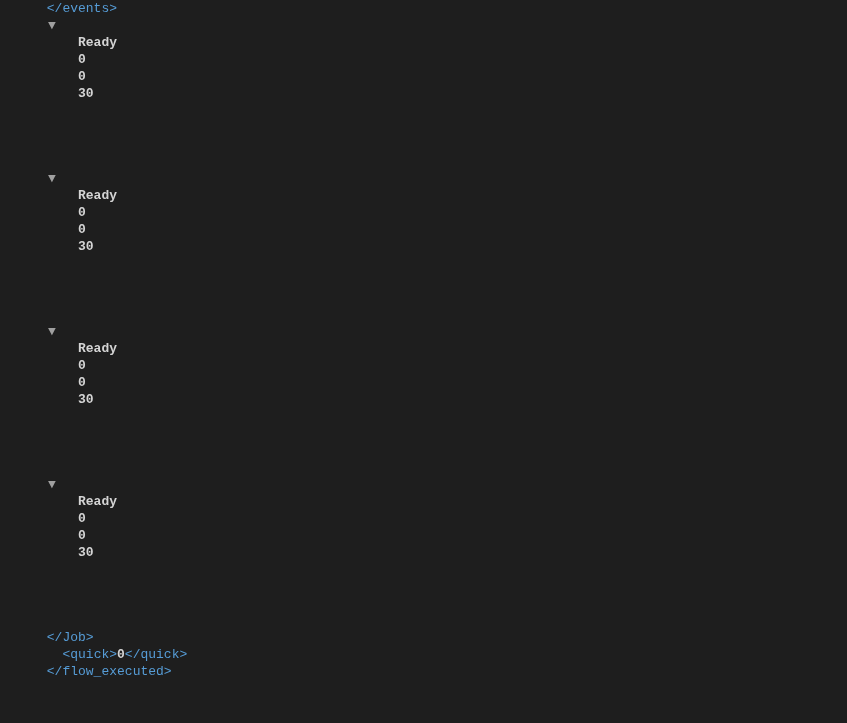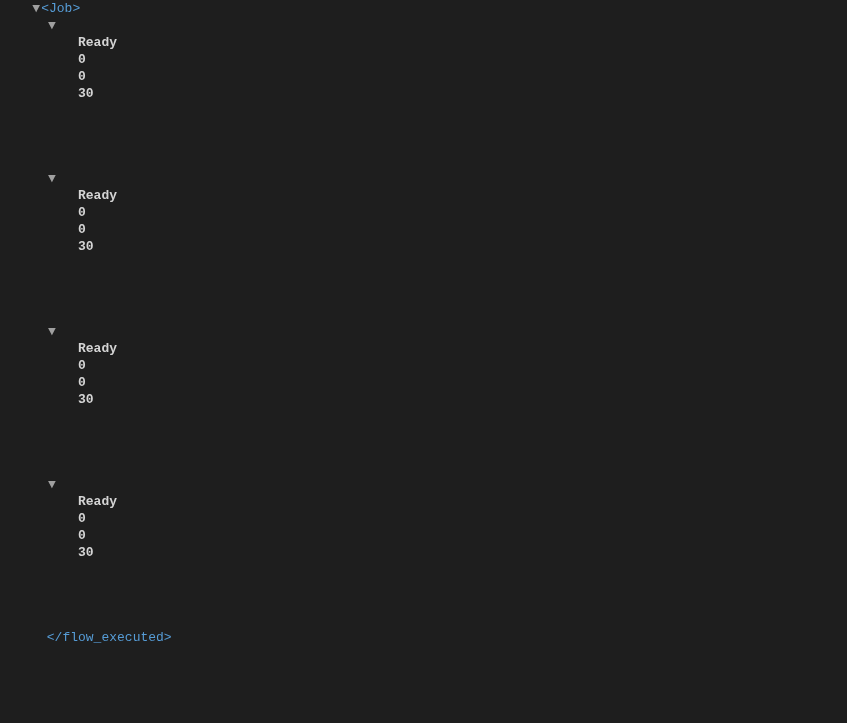--- a/index.html
+++ b/index.html
@@ -30,22 +30,22 @@
     user-select: none;
   }
   .pad { display: inline-block; }
   
 </style>
 </head>
 <body>
 
 <div class="tree">
 
+  <div class="row"><span class="pad">      </span><span class="tag">&lt;/events&gt;</span></div>
 
-  <div class="row"><span class="pad">    </span><span class="caret">▼</span><span class="tag">&lt;Job&gt;</span></div>
 
   <div id="handlers-mount">
       <div>
         <div class="row"><span class="pad">      </span><span class="caret">▼</span><span class="tag"><flow_engine_event_handler_0323c13297210210c4b7b696f053af42></flow_engine_event_handler_0323c13297210210c4b7b696f053af42></span></div>
         <div class="row"><span class="pad">          </span><span class="tag"><state></state></span><span class="text">Ready</span><span class="tag"></span></div>
         <div class="row"><span class="pad">          </span><span class="tag"><event_processed></event_processed></span><span class="text">0</span><span class="tag"></span></div>
         <div class="row"><span class="pad">          </span><span class="tag"><average_processing_time></average_processing_time></span><span class="text">0</span><span class="tag"></span></div>
         <div class="row"><span class="pad">          </span><span class="tag"><times_executed></times_executed></span><span class="text">30</span><span class="tag"></span></div>
         <div class="row"><span class="pad">          </span><span class="tag"><flow_start></flow_start></span></div>
         <div class="row"><span class="pad">          </span><span class="tag"><flow_context></flow_context></span></div>
@@ -80,19 +80,21 @@
         <div class="row"><span class="pad">          </span><span class="tag"><event_processed></event_processed></span><span class="text">0</span><span class="tag"></span></div>
         <div class="row"><span class="pad">          </span><span class="tag"><average_processing_time></average_processing_time></span><span class="text">0</span><span class="tag"></span></div>
         <div class="row"><span class="pad">          </span><span class="tag"><times_executed></times_executed></span><span class="text">30</span><span class="tag"></span></div>
         <div class="row"><span class="pad">          </span><span class="tag"><flow_start></flow_start></span></div>
         <div class="row"><span class="pad">          </span><span class="tag"><flow_context></flow_context></span></div>
         <div class="row"><span class="pad">          </span><span class="tag"><start></start></span></div>
         <div class="row"><span class="pad">        </span><span class="tag"></span></div>
       </div>
     </div>
 
+  <div class="row"><span class="pad">      </span><span class="tag">&lt;/Job&gt;</span></div>
 
 
 
+  <div class="row"><span class="pad">        </span><span class="tag">&lt;quick&gt;</span><span class="text">0</span><span class="tag">&lt;/quick&gt;</span></div>
 
   <div class="row"><span class="pad">      </span><span class="tag">&lt;/flow_executed&gt;</span></div>
 
 </div>
 
 </body></html>

